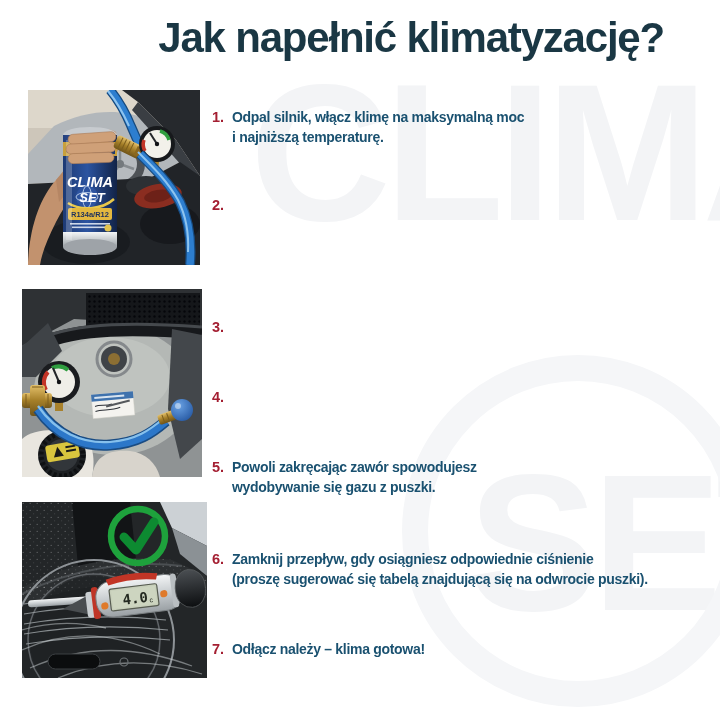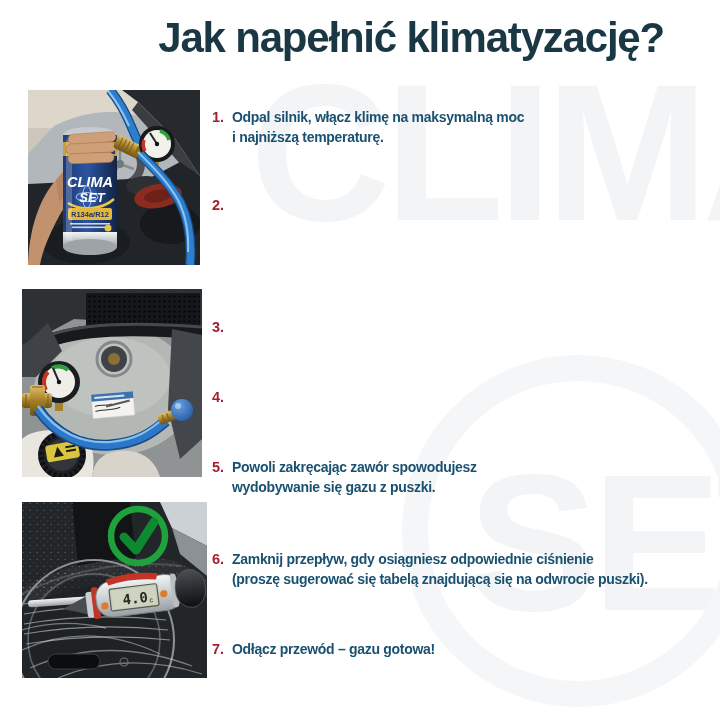--- a/index.html
+++ b/index.html
@@ -311,14 +311,14 @@
   <span class="step-text">Powoli zakręcając zawór spowodujesz
 wydobywanie się gazu z puszki.</span>
 </div>
 <div class="step" style="top:549px">
   <span class="step-num">6.</span>
   <span class="step-text">Zamknij przepływ, gdy osiągniesz odpowiednie ciśnienie
 (proszę sugerować się tabelą znajdującą się na odwrocie puszki).</span>
 </div>
 <div class="step" style="top:639px">
   <span class="step-num">7.</span>
-  <span class="step-text">Odłącz przewód – gazu gotowa!</span>
+  <span class="step-text">Odłącz należy – klima gotowa!</span>
 </div>
 
 </body></html>

